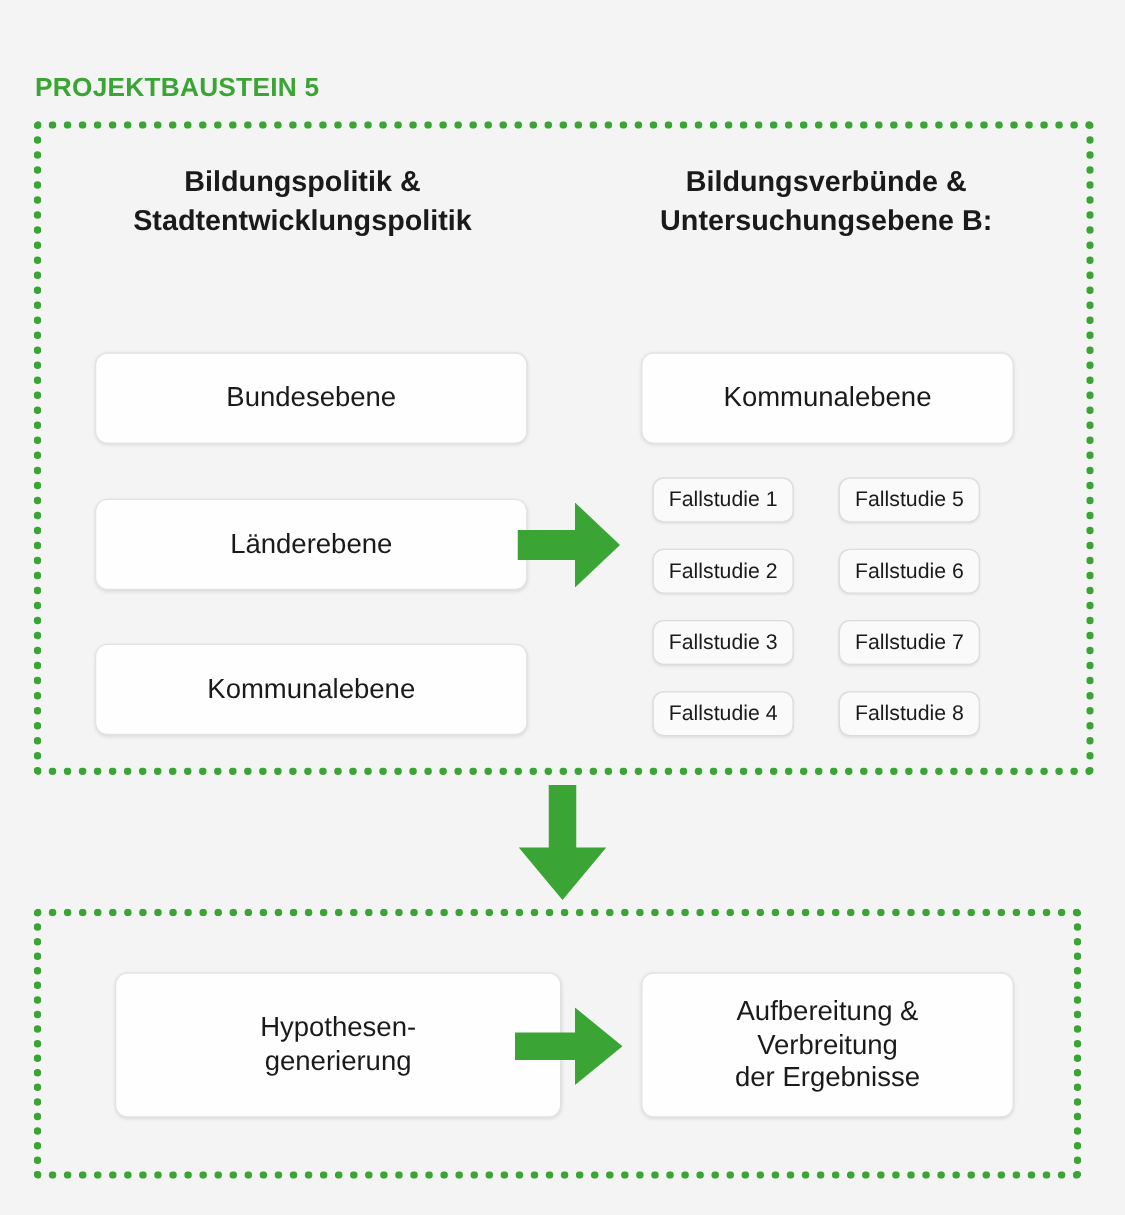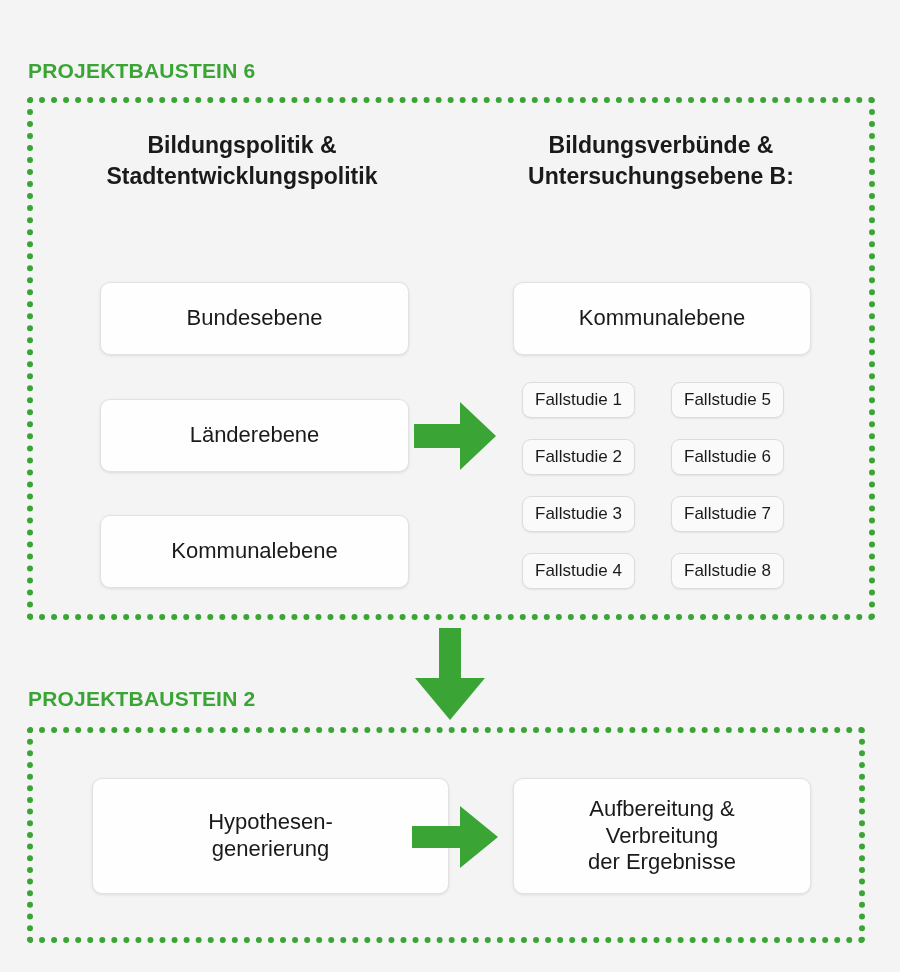--- a/index.html
+++ b/index.html
@@ -66,21 +66,21 @@
     align-items: center;
     justify-content: center;
     text-align: center;
     box-sizing: border-box;
     font-size: 22px;
     line-height: 1.22;
     color: #1a1a1a;
   }
 
   
-  .card-left { left: 100px; width: 309px; height: 73px; }
+  .card-left { left: 76px; width: 346px; height: 73px; }
   #card-bundesebene    { top: 282px; }
   #card-laenderebene   { top: 399px; }
   #card-kommunalebene-a{ top: 515px; }
 
   
   #card-kommunalebene-b {
     left: 513px; top: 282px; width: 298px; height: 73px;
   }
 
   
@@ -121,21 +121,21 @@
   }
   #arrow-a-to-b { left: 414px; top: 402px; width: 82px; height: 68px; }
   #arrow-pb1-to-pb2 { left: 415px; top: 628px; width: 70px; height: 92px; }
   #arrow-hypo-to-aufb { left: 412px; top: 806px; width: 86px; height: 62px; }
 </style>
 </head>
 <body>
 
 <div class="canvas">
 
-  <div class="section-title" id="pb1-title">PROJEKTBAUSTEIN 6</div>
+  <div class="section-title" id="pb1-title">PROJEKTBAUSTEIN 5</div>
 
   <div class="dotted-box" id="pb1-box"></div>
 
   <div class="col-heading" id="heading-a">
     <div>Bildungspolitik &amp;</div>
     <div>Stadtentwicklungspolitik</div>
   </div>
 
   <div class="col-heading" id="heading-b">
     <div>Bildungsverbünde &amp;</div>
@@ -161,21 +161,20 @@
   <div class="chip chip-col-2 chip-row-4">Fallstudie 8</div>
 
   <svg class="arrow" id="arrow-a-to-b" viewBox="0 0 82 68">
     <polygon points="0,22 46,22 46,0 82,34 46,68 46,46 0,46" fill="#3aa535"></polygon>
   </svg>
 
   <svg class="arrow" id="arrow-pb1-to-pb2" viewBox="0 0 70 92">
     <polygon points="24,0 46,0 46,50 70,50 35,92 0,50 24,50" fill="#3aa535"></polygon>
   </svg>
 
-  <div class="section-title" id="pb2-title">PROJEKTBAUSTEIN 2</div>
 
   <div class="dotted-box" id="pb2-box"></div>
 
   <div class="card" id="card-hypothesen">
     <div>
       <div>Hypothesen-</div>
       <div>generierung</div>
     </div>
   </div>
 

